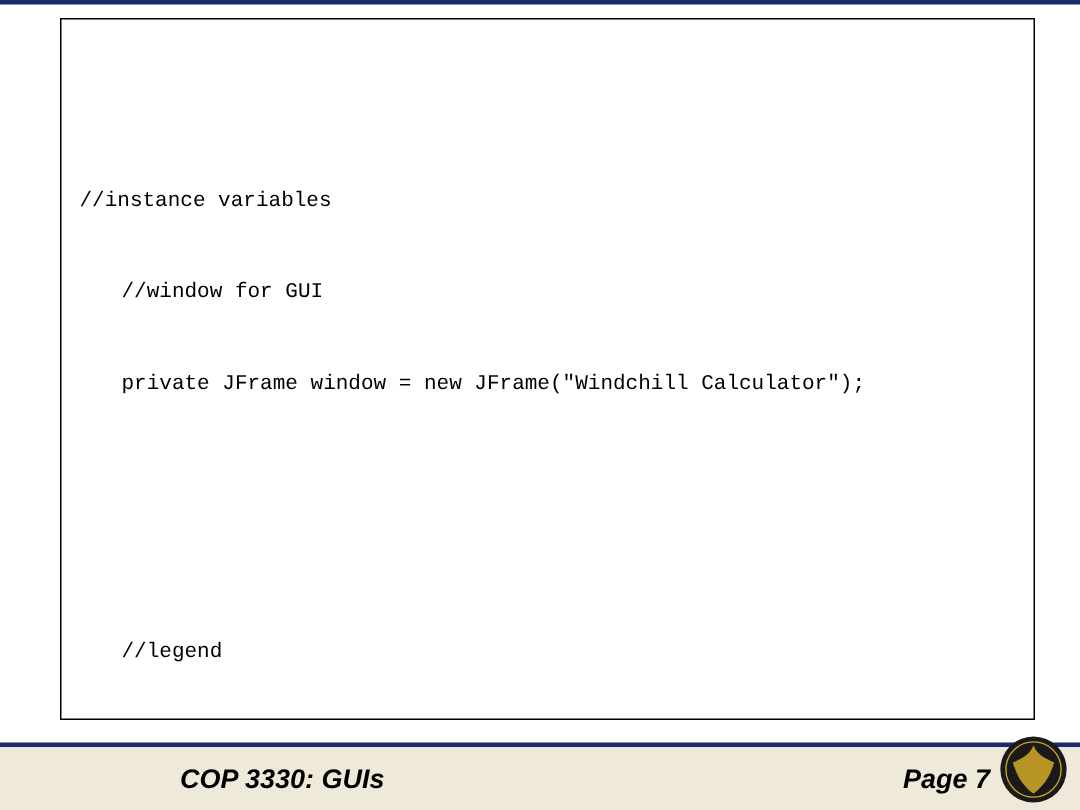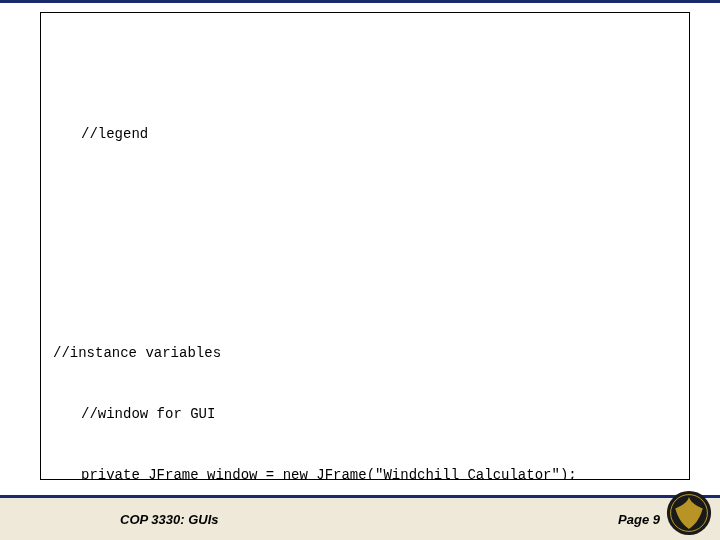--- a/index.html
+++ b/index.html
@@ -45,21 +45,21 @@
     border-top: 3px solid #1a2a6c;
     background: #eee9d8;
     display: flex;
     align-items: center;
     justify-content: space-between;
     padding-left: 120px;
     padding-right: 60px;
   }
   .footer-text {
     font-family: Arial, sans-serif;
-    font-size: 13px;
+    font-size: 18px;
     font-weight: bold;
     font-style: italic;
     color: #000;
     text-align: center;
   }
   .seal {
     position: absolute;
     right: 8px;
     bottom: 4px;
     width: 46px;
@@ -69,43 +69,43 @@
 </style>
 </head>
 <body>
 
 <div class="top-line"></div>
 
 <div class="content">
   <div class="code">
 
     <div class="block">
+      <div class="l1">//instance variables</div>
+      <div class="l2">//window for GUI</div>
+      <div class="l2">private JFrame window = new JFrame("Windchill Calculator");</div>
+    </div>
+
+    <div class="block">
       <div class="l2">//legend</div>
       
       
-    </div>
-
-    <div class="block">
-      <div class="l1">//instance variables</div>
-      <div class="l2">//window for GUI</div>
-      <div class="l2">private JFrame window = new JFrame("Windchill Calculator");</div>
     </div>
 
     
 
     
 
     
 
   </div>
 </div>
 
 <div class="footer-bar">
   <span class="footer-text">COP 3330:  GUIs</span>
-  <span class="footer-text">Page 9</span>
+  <span class="footer-text">Page 7</span>
 </div>
 
 <div class="seal">
   <svg viewBox="0 0 100 100">
     <circle cx="50" cy="50" r="48" fill="#1a1a1a"></circle>
     <circle cx="50" cy="50" r="40" fill="none" stroke="#c9a227" stroke-width="2"></circle>
     <path d="M50 15 C55 30 70 35 80 40 C75 55 70 70 50 85 C30 70 25 55 20 40 C30 35 45 30 50 15 Z" fill="#c9a227" opacity="0.9"></path>
   </svg>
 </div>
 

